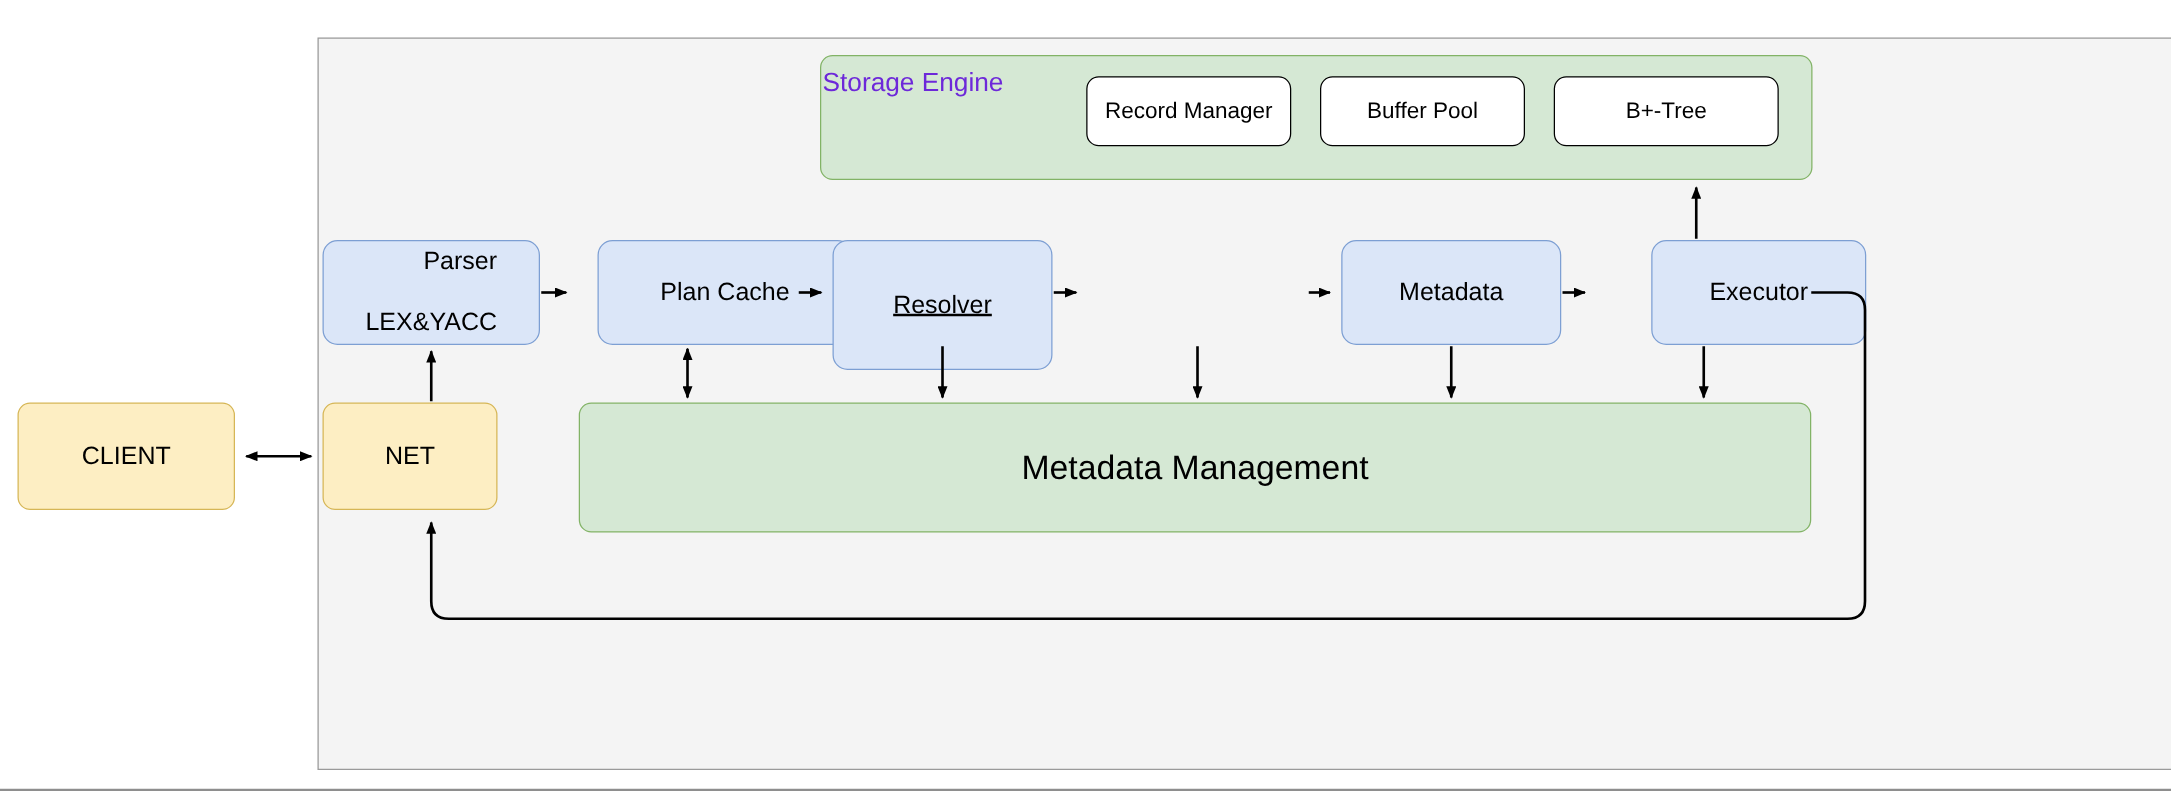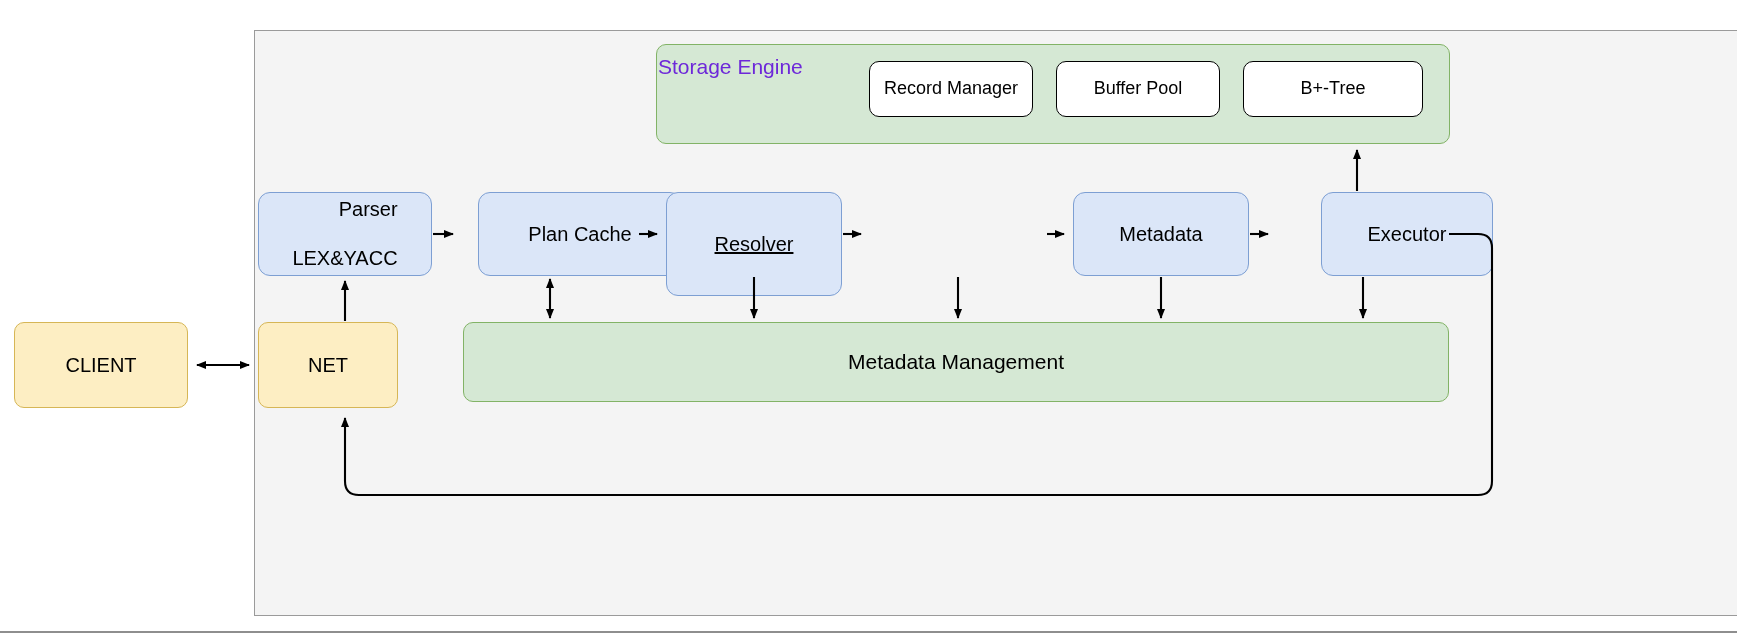--- a/index.html
+++ b/index.html
@@ -79,21 +79,21 @@
   <div class="node box-white" style="left:869px;top:61px;width:164px;height:56px;">
     <span>Record Manager</span>
   </div>
   <div class="node box-white" style="left:1056px;top:61px;width:164px;height:56px;">
     <span>Buffer Pool</span>
   </div>
   <div class="node box-white" style="left:1243px;top:61px;width:180px;height:56px;">
     <span>B+-Tree</span>
   </div>
 
-  <div class="node box-green" style="left:463px;top:322px;width:986px;height:80px;font-size:21px;">
+  <div class="node box-green" style="left:463px;top:322px;width:986px;height:104px;font-size:27px;">
     <span>Metadata Management</span>
   </div>
 
   <div class="node box-blue" style="left:258px;top:192px;width:174px;height:84px;">
     <span>
       <span>Parser</span><br>
       <span>LEX&amp;YACC</span>
     </span>
   </div>
 

